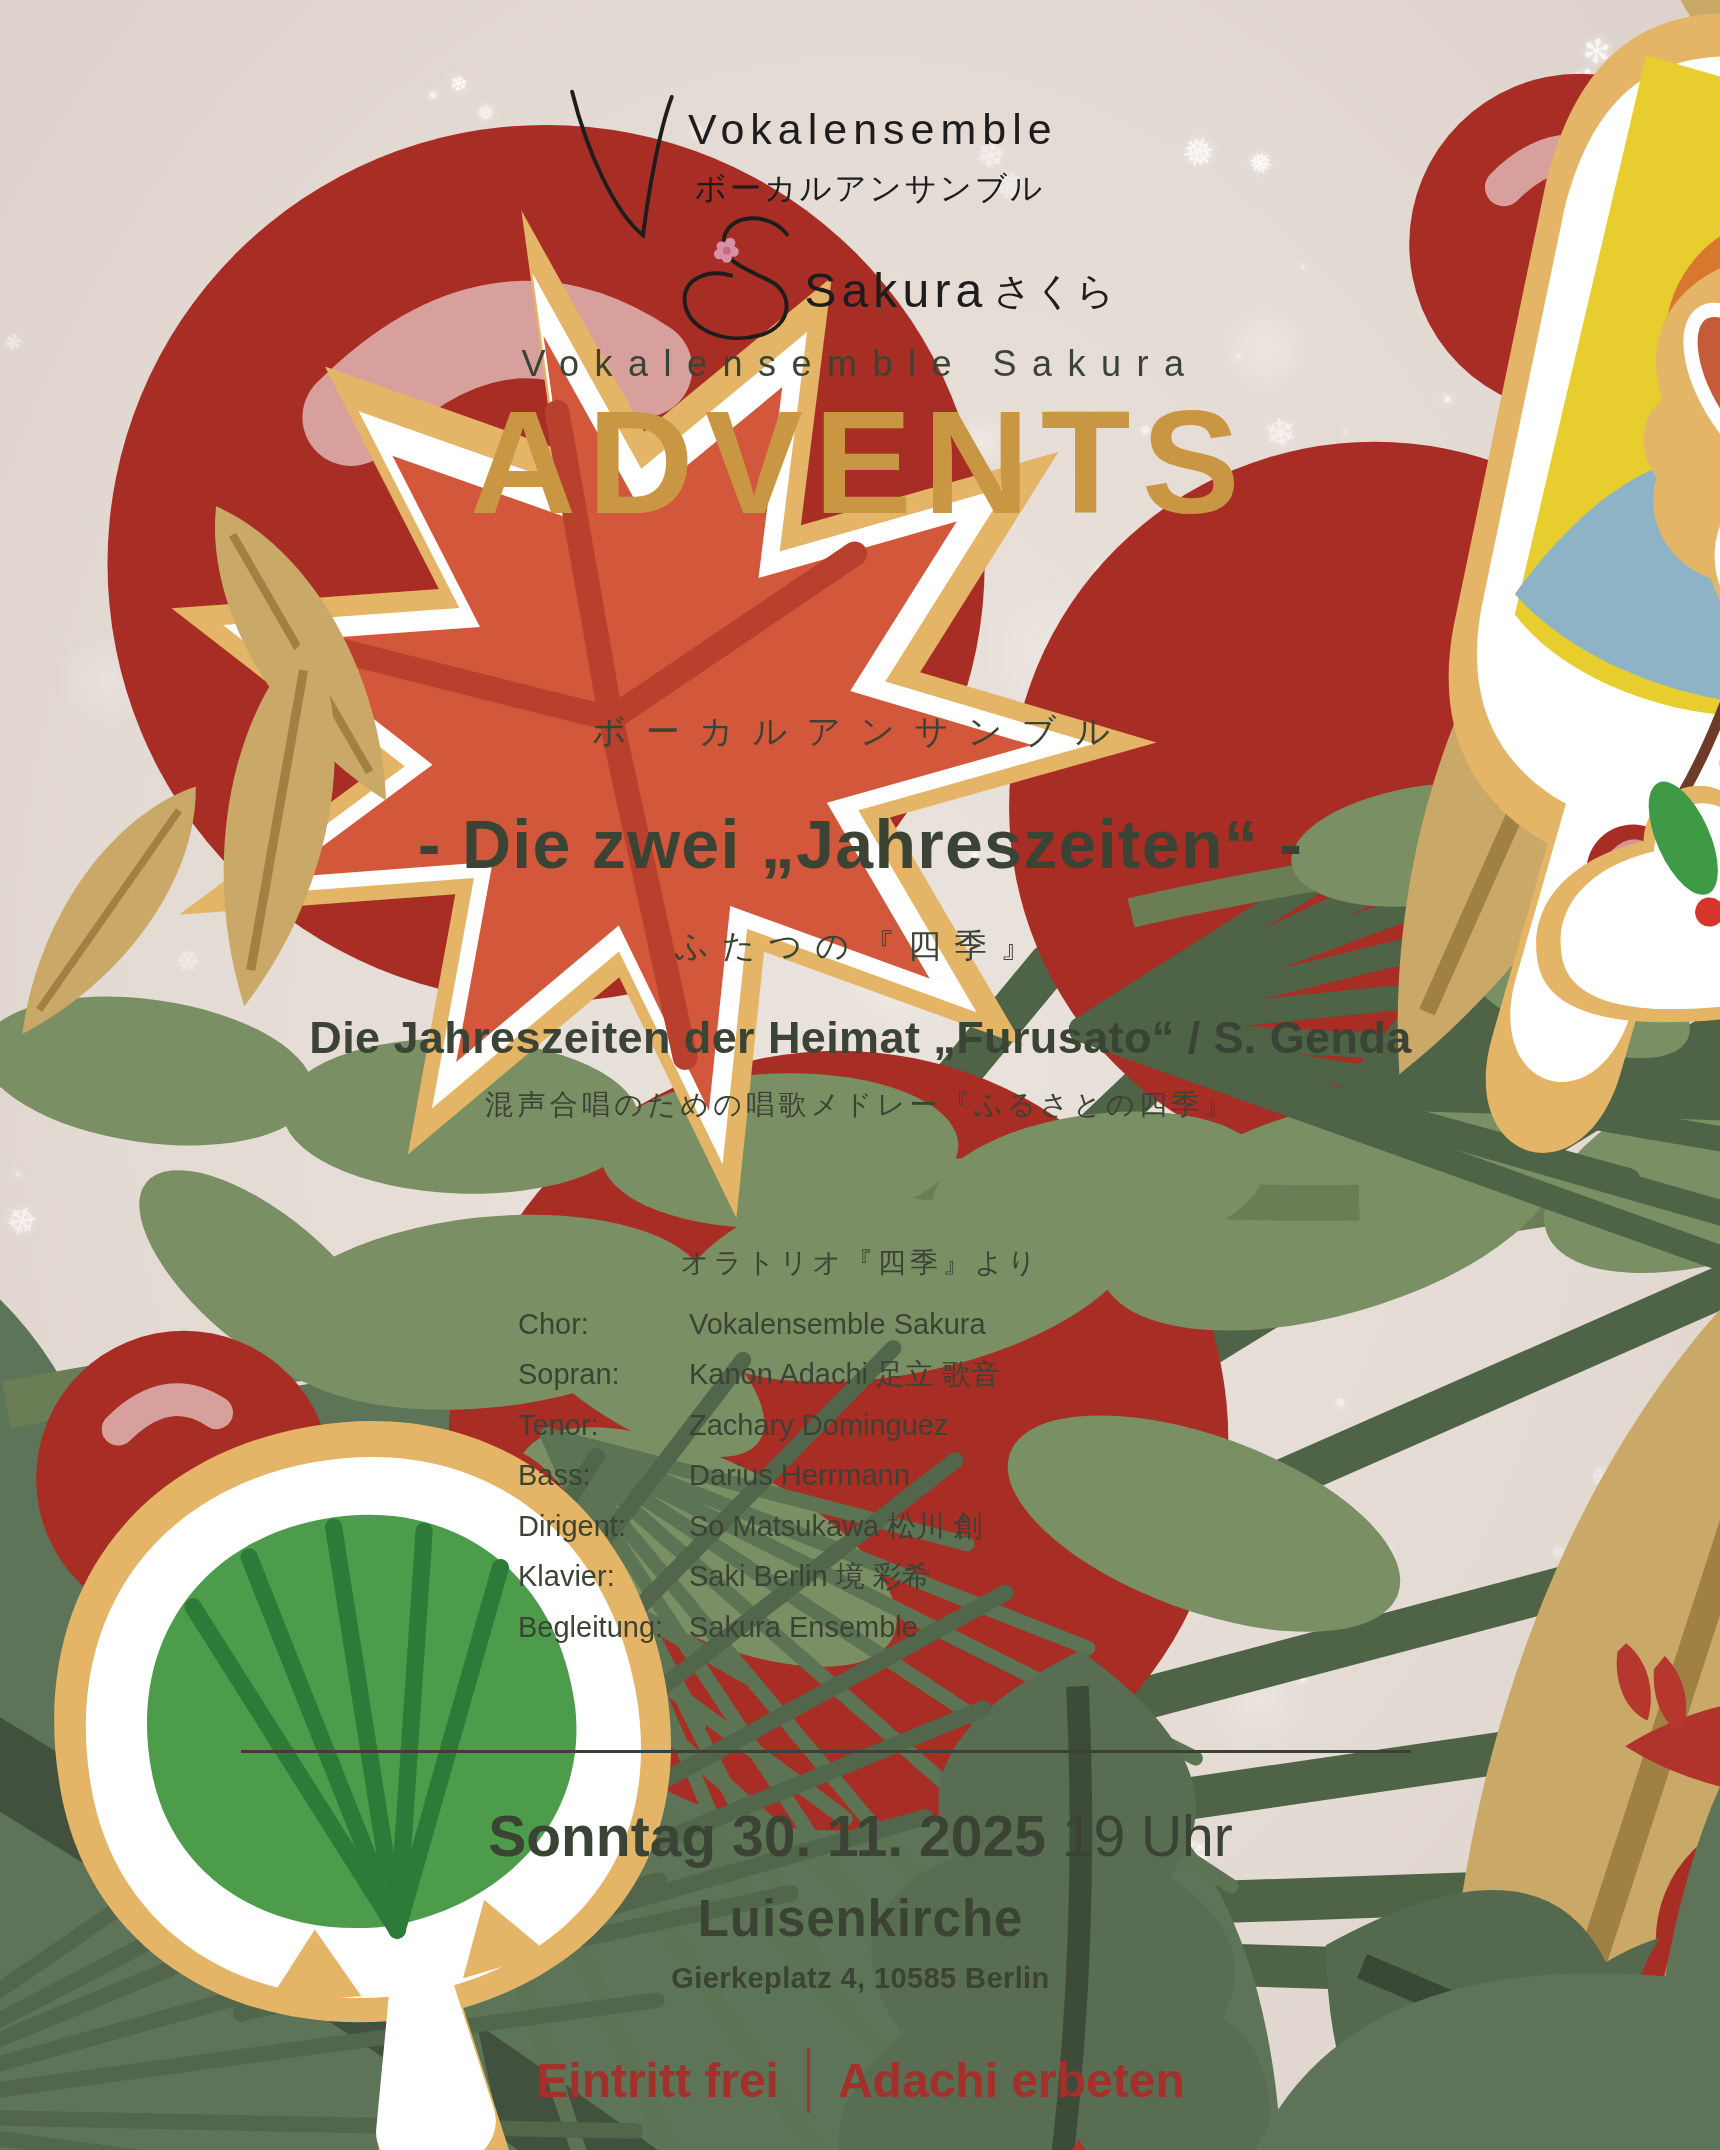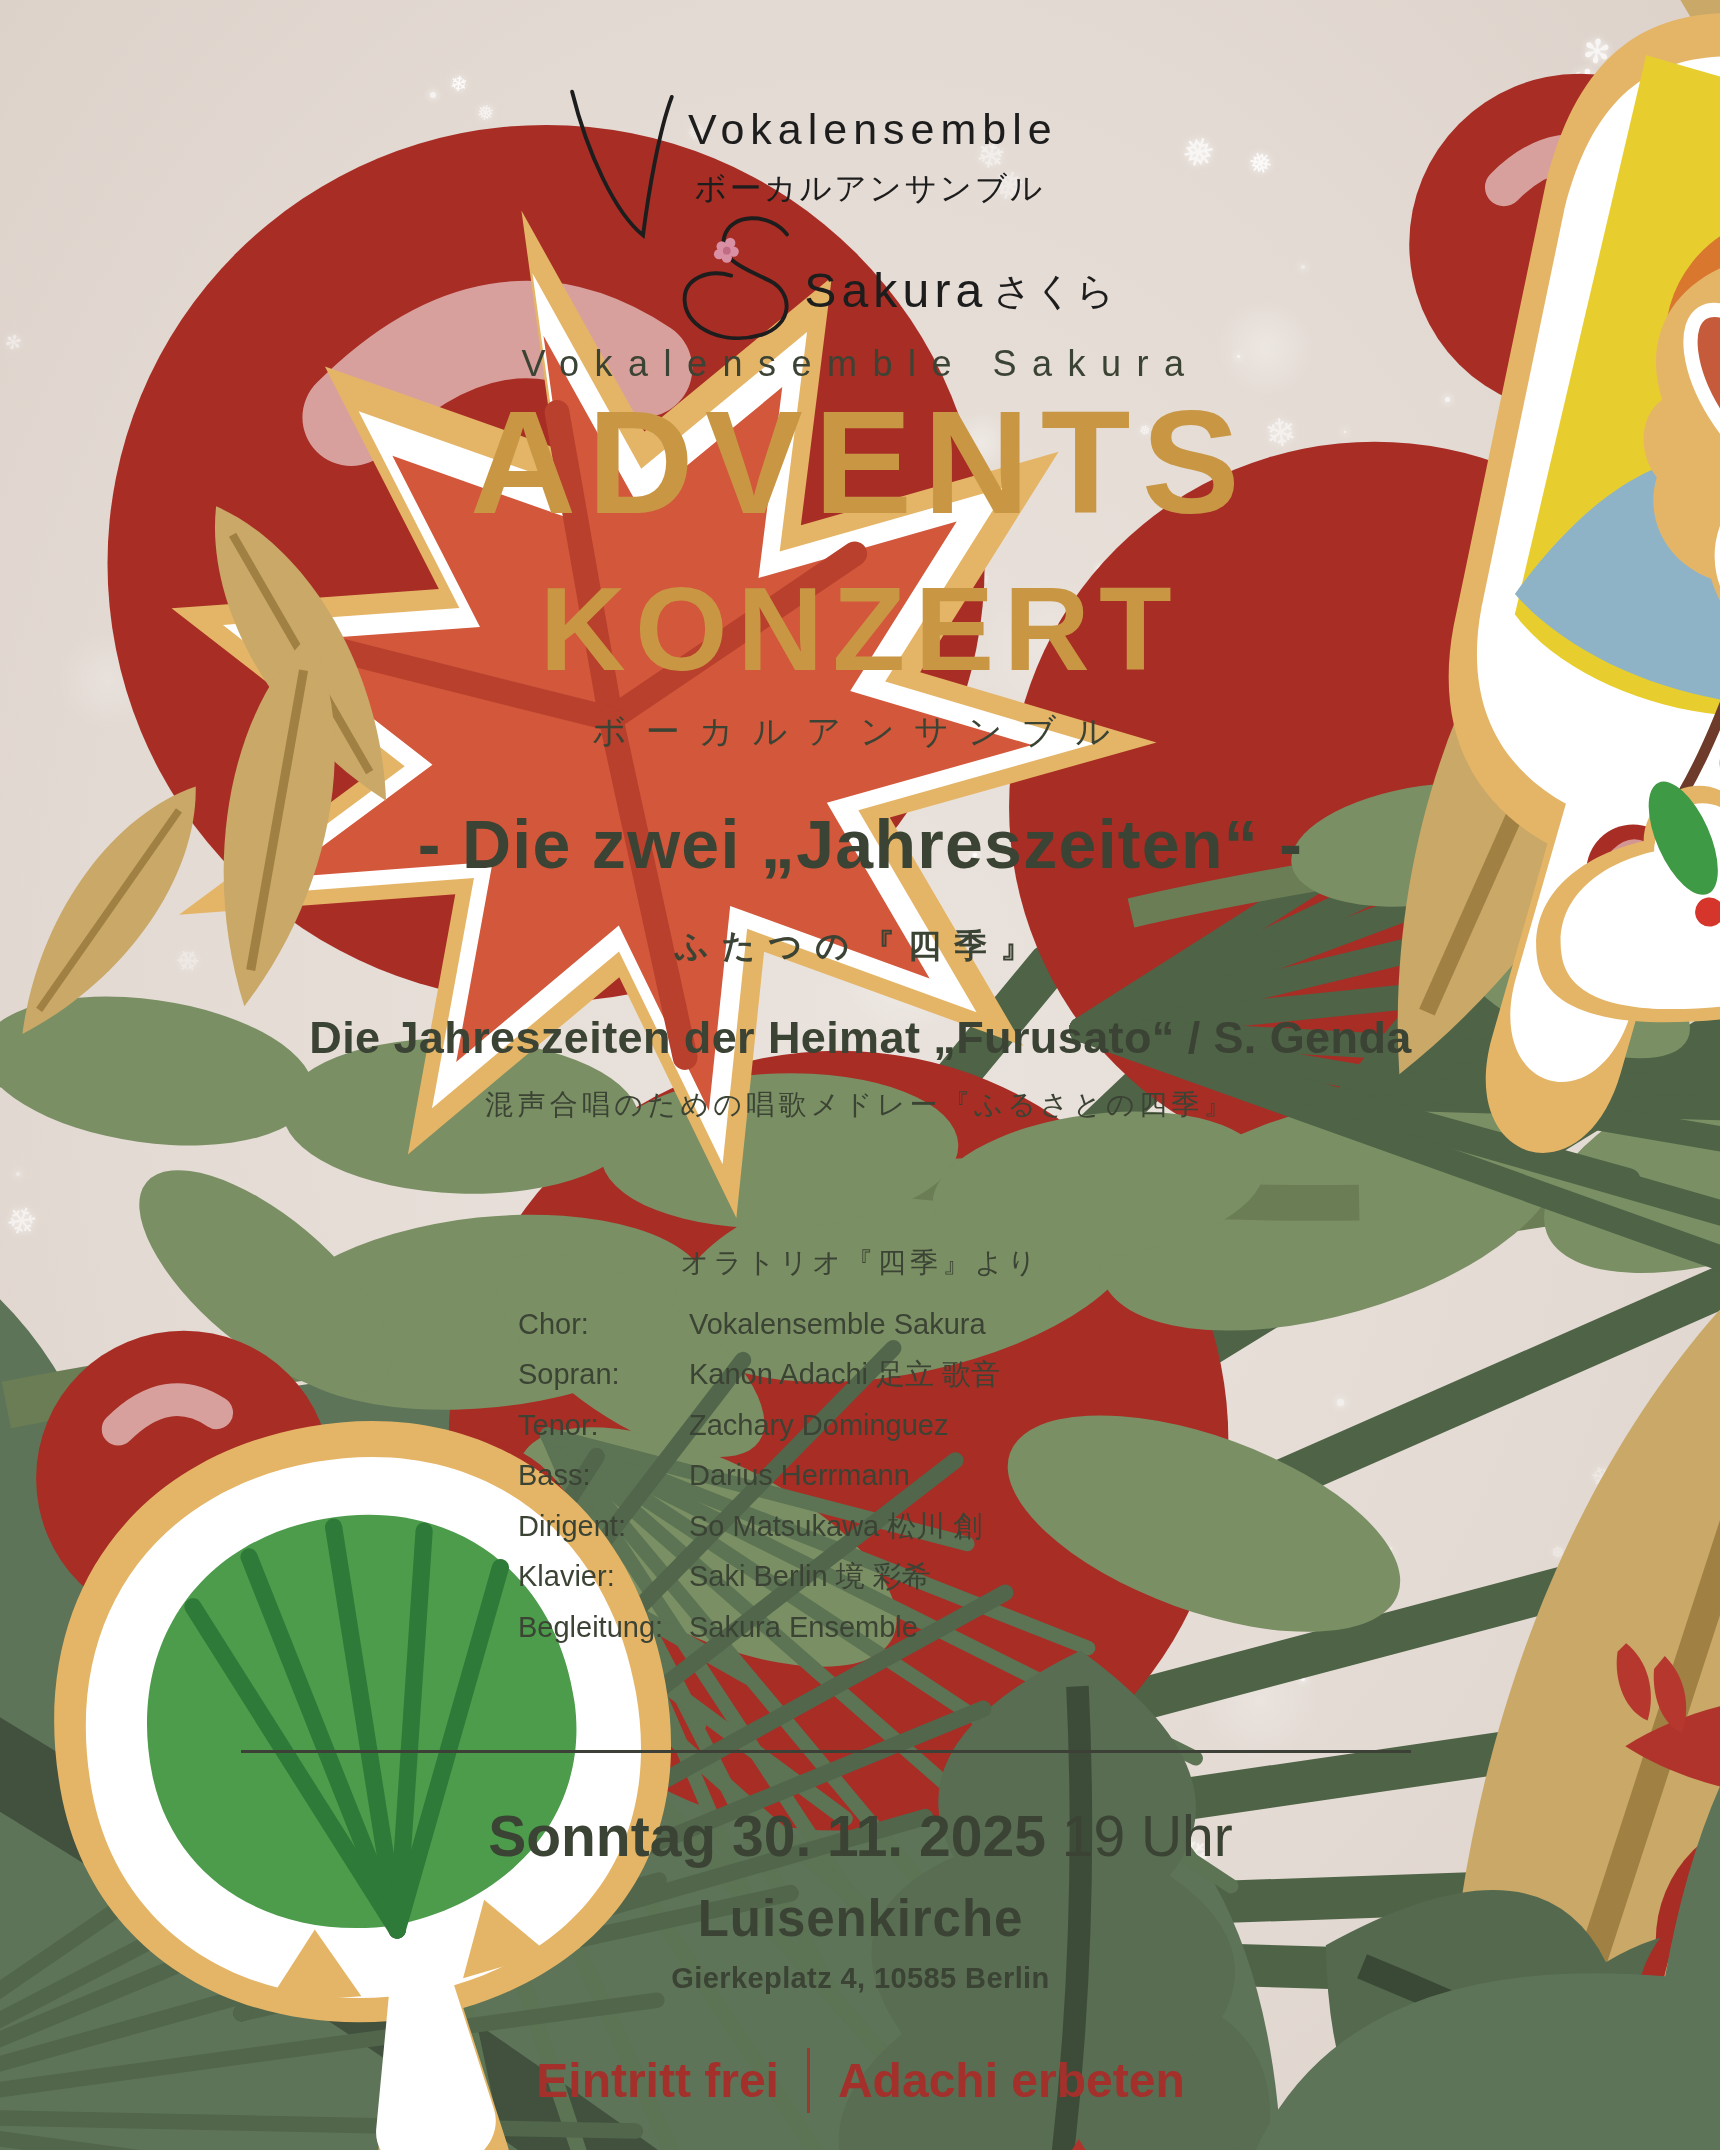--- a/index.html
+++ b/index.html
@@ -12,21 +12,21 @@
     color:#3B4334;
   }
   .abs{position:absolute;}
   .ctr{left:0;width:1721px;text-align:center;}
   svg.deco{position:absolute;pointer-events:none;overflow:visible;}
   .kicker{top:343px;font-size:36px;font-weight:400;letter-spacing:15.5px;color:#3B4334;}
   .title1{top:389px;font-size:147px;font-weight:700;letter-spacing:11.2px;color:#C99744;line-height:1;}
   .title2{top:569px;font-size:119px;font-weight:700;letter-spacing:9.5px;color:#C99744;line-height:1;}
   .title-kana{top:709px;font-size:34px;letter-spacing:19px;color:#3B4334;}
   .subtitle{top:805px;font-size:68px;font-weight:700;letter-spacing:1.3px;}
-  .subtitle-ja{top:924px;font-size:33px;letter-spacing:13px;font-weight:bold;}
+  .subtitle-ja{top:924px;font-size:33px;letter-spacing:13px;}
   .prog-de{font-size:45px;font-weight:700;letter-spacing:0.4px;}
   .prog-ja{font-size:28px;letter-spacing:4.3px;}
   .p1de{top:1012px;} .p1ja{top:1086px;} .p2de{top:1167px;} .p2ja{top:1244px;}
   .performers{
     top:1309px;left:518px;width:903px;
     display:grid;grid-template-columns:171px auto;
     row-gap:20px;column-gap:0;
     font-size:29px;line-height:1.05;color:#3B4334;
   }
   .divider{top:1750px;left:241px;width:1170px;height:2.6px;background:#3C4036;}
@@ -729,21 +729,20 @@
         <circle cx="420" cy="388" r="9" fill="#C26B85"></circle>
     </g>
     <text x="330" y="140" font-size="100" letter-spacing="14" fill="#1d1d1d" font-family="Liberation Sans, sans-serif">Vokalensemble</text>
     <text x="345" y="268" font-size="74" letter-spacing="6" fill="#1d1d1d" font-family="Liberation Sans, sans-serif">ボーカルアンサンブル</text>
     <text x="600" y="520" font-size="112" letter-spacing="12" fill="#1d1d1d" font-family="Liberation Sans, sans-serif">Sakura</text>
     <text x="1040" y="512" font-size="88" letter-spacing="6" fill="#1d1d1d" font-family="Liberation Sans, sans-serif">さくら</text>
   </svg>
 
   <div class="abs ctr kicker">Vokalensemble Sakura</div>
   <div class="abs ctr title1">ADVENTS</div>
-  <div class="abs ctr title2">KONZERT</div>
   <div class="abs ctr title-kana">ボーカルアンサンブル</div>
 
   <div class="abs ctr subtitle">- Die zwei „Jahreszeiten“ -</div>
   <div class="abs ctr subtitle-ja">ふたつの『四季』</div>
 
   <div class="abs ctr prog-de p1de">Die Jahreszeiten der Heimat „Furusato“ / S. Genda</div>
   <div class="abs ctr prog-ja p1ja">混声合唱のための唱歌メドレー『ふるさとの四季』</div>
   <div class="abs ctr prog-ja p2ja">オラトリオ『四季』より</div>
 
   <div class="abs performers" id="performers">

